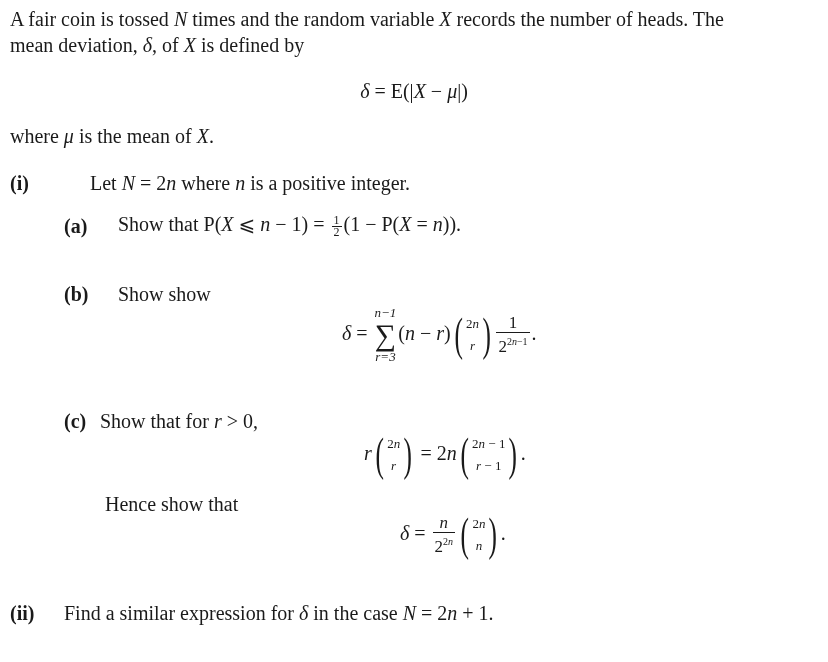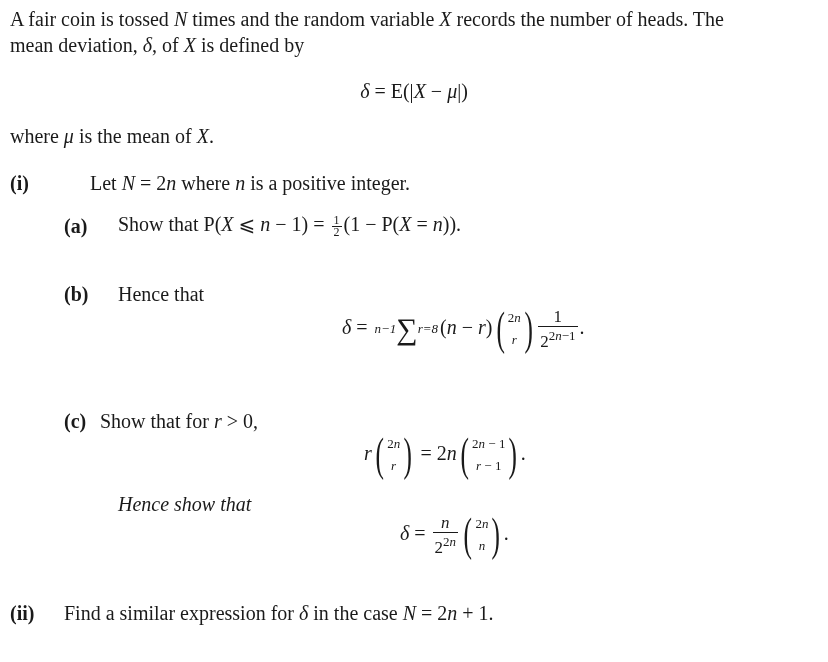--- a/index.html
+++ b/index.html
@@ -16,24 +16,24 @@
 
   .frac { display: inline-block; vertical-align: middle; text-align: center; margin: 0 2px; }
   .frac .num { display: block; font-size: 17px; line-height: 18px; padding: 0 2px; }
   .frac .den { display: block; font-size: 17px; line-height: 18px; border-top: 1.2px solid #1a1a1a; padding: 0 2px; }
   .frac.small .num, .frac.small .den { font-size: 12px; line-height: 11px; }
 
   .binom { display: inline-flex; align-items: center; vertical-align: middle; }
   .paren { font-size: 46px; line-height: 46px; font-weight: 100; transform: scaleX(0.55); display: inline-block; }
   .binom .stack { display: inline-flex; flex-direction: column; align-items: center; font-size: 13px; line-height: 22px; }
 
-  .sum { display: inline-flex; flex-direction: row; align-items: center; vertical-align: middle; margin: 0 2px; }
+  .sum { display: inline-flex; flex-direction: column; align-items: center; vertical-align: middle; margin: 0 2px; }
   .sum .lim { font-size: 13px; font-style: italic; line-height: 14px; }
   .sum .sig { font-size: 30px; line-height: 30px; }
-  sup { font-size: 13px; }
+  sup { font-size: 10px; }
 </style>
 </head>
 <body>
 
 <div class="abs" style="left:10px; top:8px;">
   A fair coin is tossed <i>N</i> times and the random variable <i>X</i> records the number of heads. The
 </div>
 <div class="abs" style="left:10px; top:34px;">
   mean deviation, <i>δ</i>, of <i>X</i> is defined by
 </div>
@@ -48,27 +48,27 @@
 <div class="abs" style="left:64px; top:172px;margin-left:26px;">
   Let <i>N</i> = 2<i>n</i> where <i>n</i> is a positive integer.
 </div>
 
 <div class="abs b" style="left:64px; top:215px;">(a)</div>
 <div class="abs" style="left:118px; top:212px;">
   Show that P(<i>X</i> ⩽ <i>n</i> − 1) = <span class="frac small"><span class="num">1</span><span class="den">2</span></span>(1 − P(<i>X</i> = <i>n</i>)).
 </div>
 
 <div class="abs b" style="left:64px; top:283px;">(b)</div>
-<div class="abs" style="left:118px; top:283px;">Hence that</div>
+<div class="abs" style="left:118px; top:283px;">Show show</div>
 <div class="abs math" style="left:342px; top:306px;">
   <i>δ</i> =
   <span class="sum">
       <span class="lim">n−1</span>
       <span class="sig">∑</span>
-      <span class="lim">r=8</span>
+      <span class="lim">r=3</span>
     </span>(<i>n</i> − <i>r</i>)<span class="binom">
       <span class="paren">(</span>
       <span class="stack">
         <span>2<i>n</i></span>
         <span><i>r</i></span>
       </span>
       <span class="paren">)</span>
     </span><span class="frac"><span class="num">1</span><span class="den">2<sup>2<i>n</i>−1</sup></span></span>.
 </div>
 
@@ -87,21 +87,21 @@
     </span> = 2<i>n</i><span class="binom">
       <span class="paren">(</span>
       <span class="stack">
         <span>2<i>n</i> − 1</span>
         <span><i>r</i> − 1</span>
       </span>
       <span class="paren">)</span>
     </span>.
 </div>
 
-<div class="abs" style="left:118px; top:493px;font-style:italic;">Hence show that</div>
+<div class="abs" style="left:105px; top:493px;">Hence show that</div>
 <div class="abs math" style="left:400px; top:512px;">
   <i>δ</i> = <span class="frac"><span class="num"><i>n</i></span><span class="den">2<sup>2<i>n</i></sup></span></span><span class="binom">
       <span class="paren">(</span>
       <span class="stack">
         <span>2<i>n</i></span>
         <span><i>n</i></span>
       </span>
       <span class="paren">)</span>
     </span>.
 </div>

